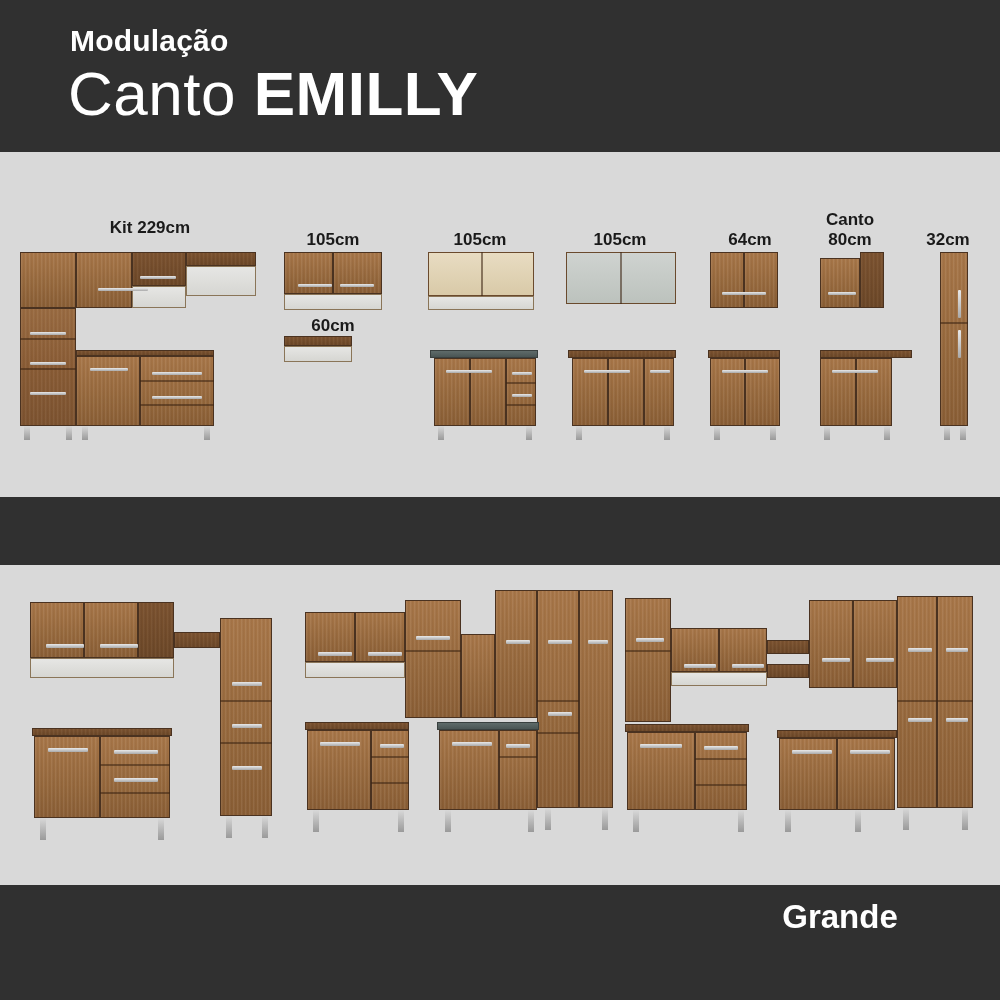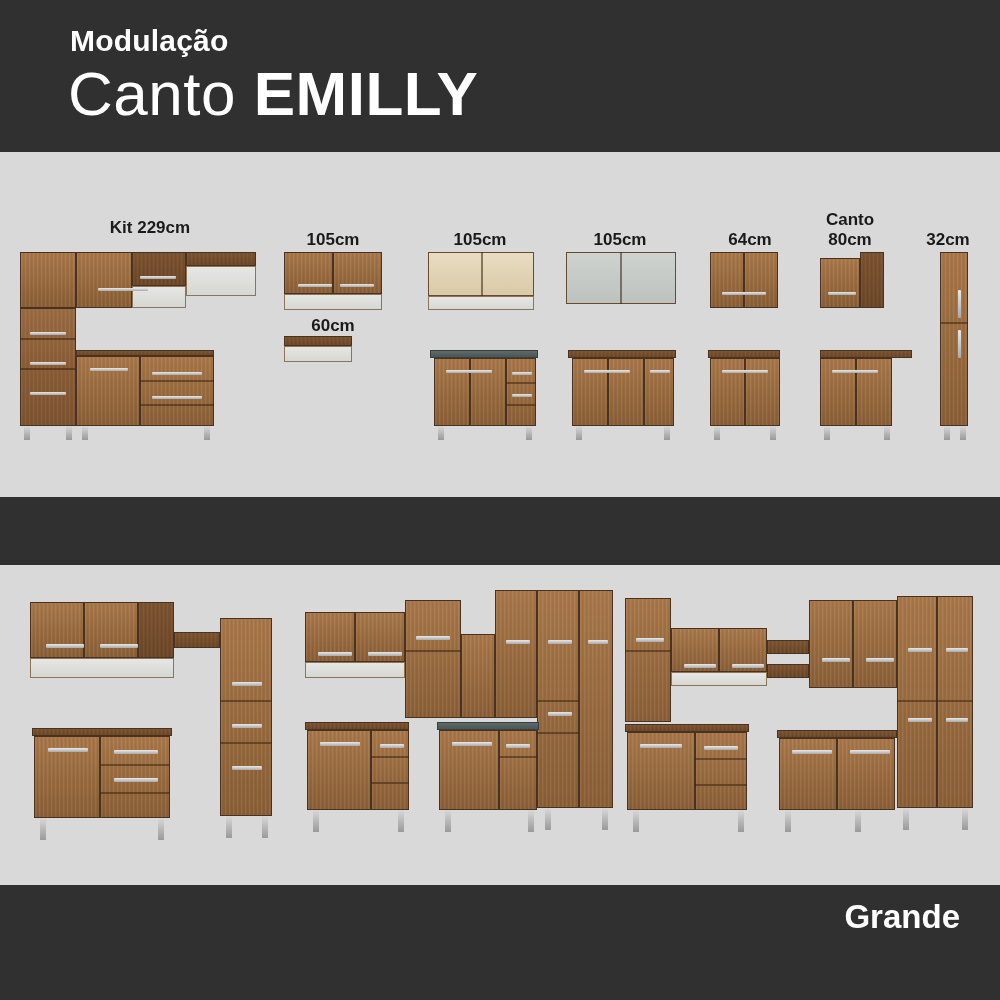--- a/index.html
+++ b/index.html
@@ -101,21 +101,21 @@
   .footer-label {
     position: absolute;
     top: 898px;
     color: #ffffff;
     font-size: 33px;
     font-weight: bold;
     text-align: center;
   }
   .footer-label.a { left: 20px;  width: 300px; }
   .footer-label.b { left: 370px; width: 300px; }
-  .footer-label.c { left: 660px; width: 300px; text-align: right; }
+  .footer-label.c { left: 690px; width: 300px; }
 
   
   .caption {
     position: absolute;
     color: #1a1a1a;
     font-size: 17px;
     font-weight: bold;
     text-align: center;
     white-space: nowrap;
   }

